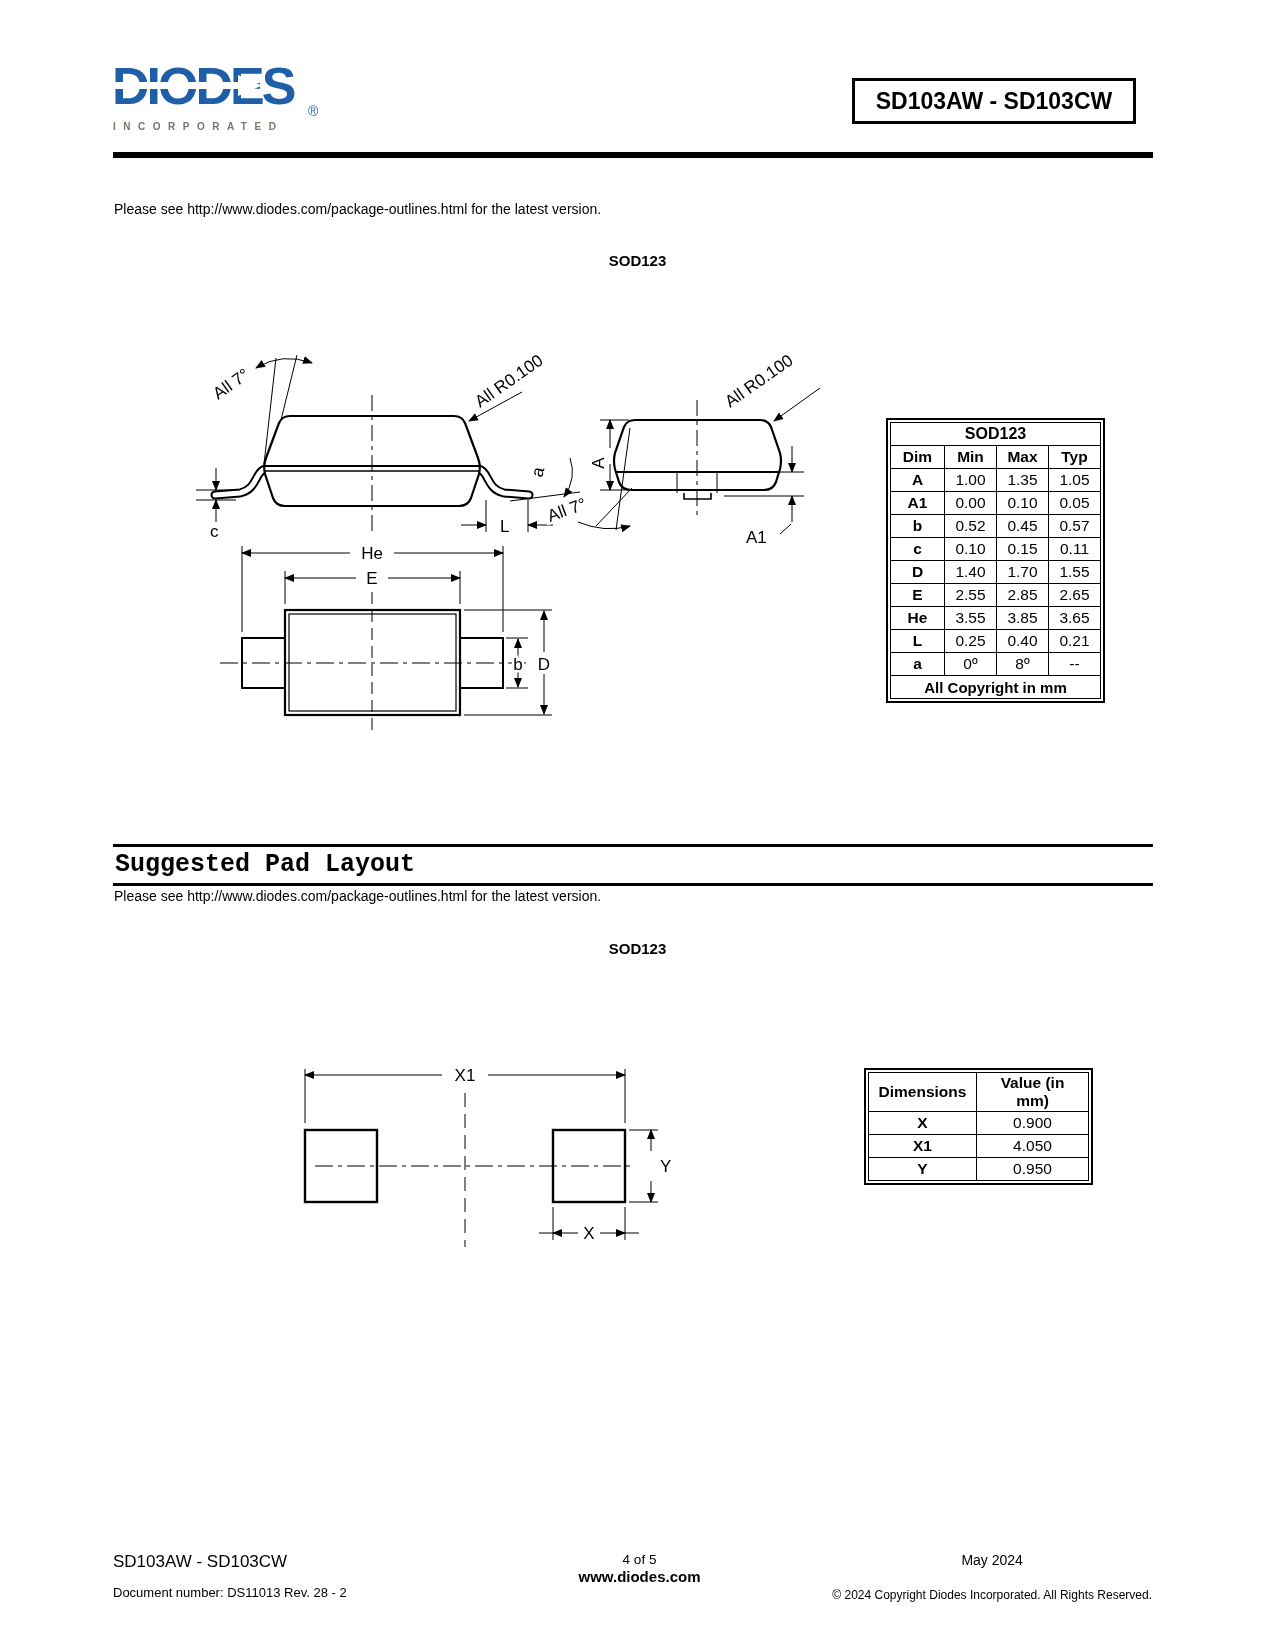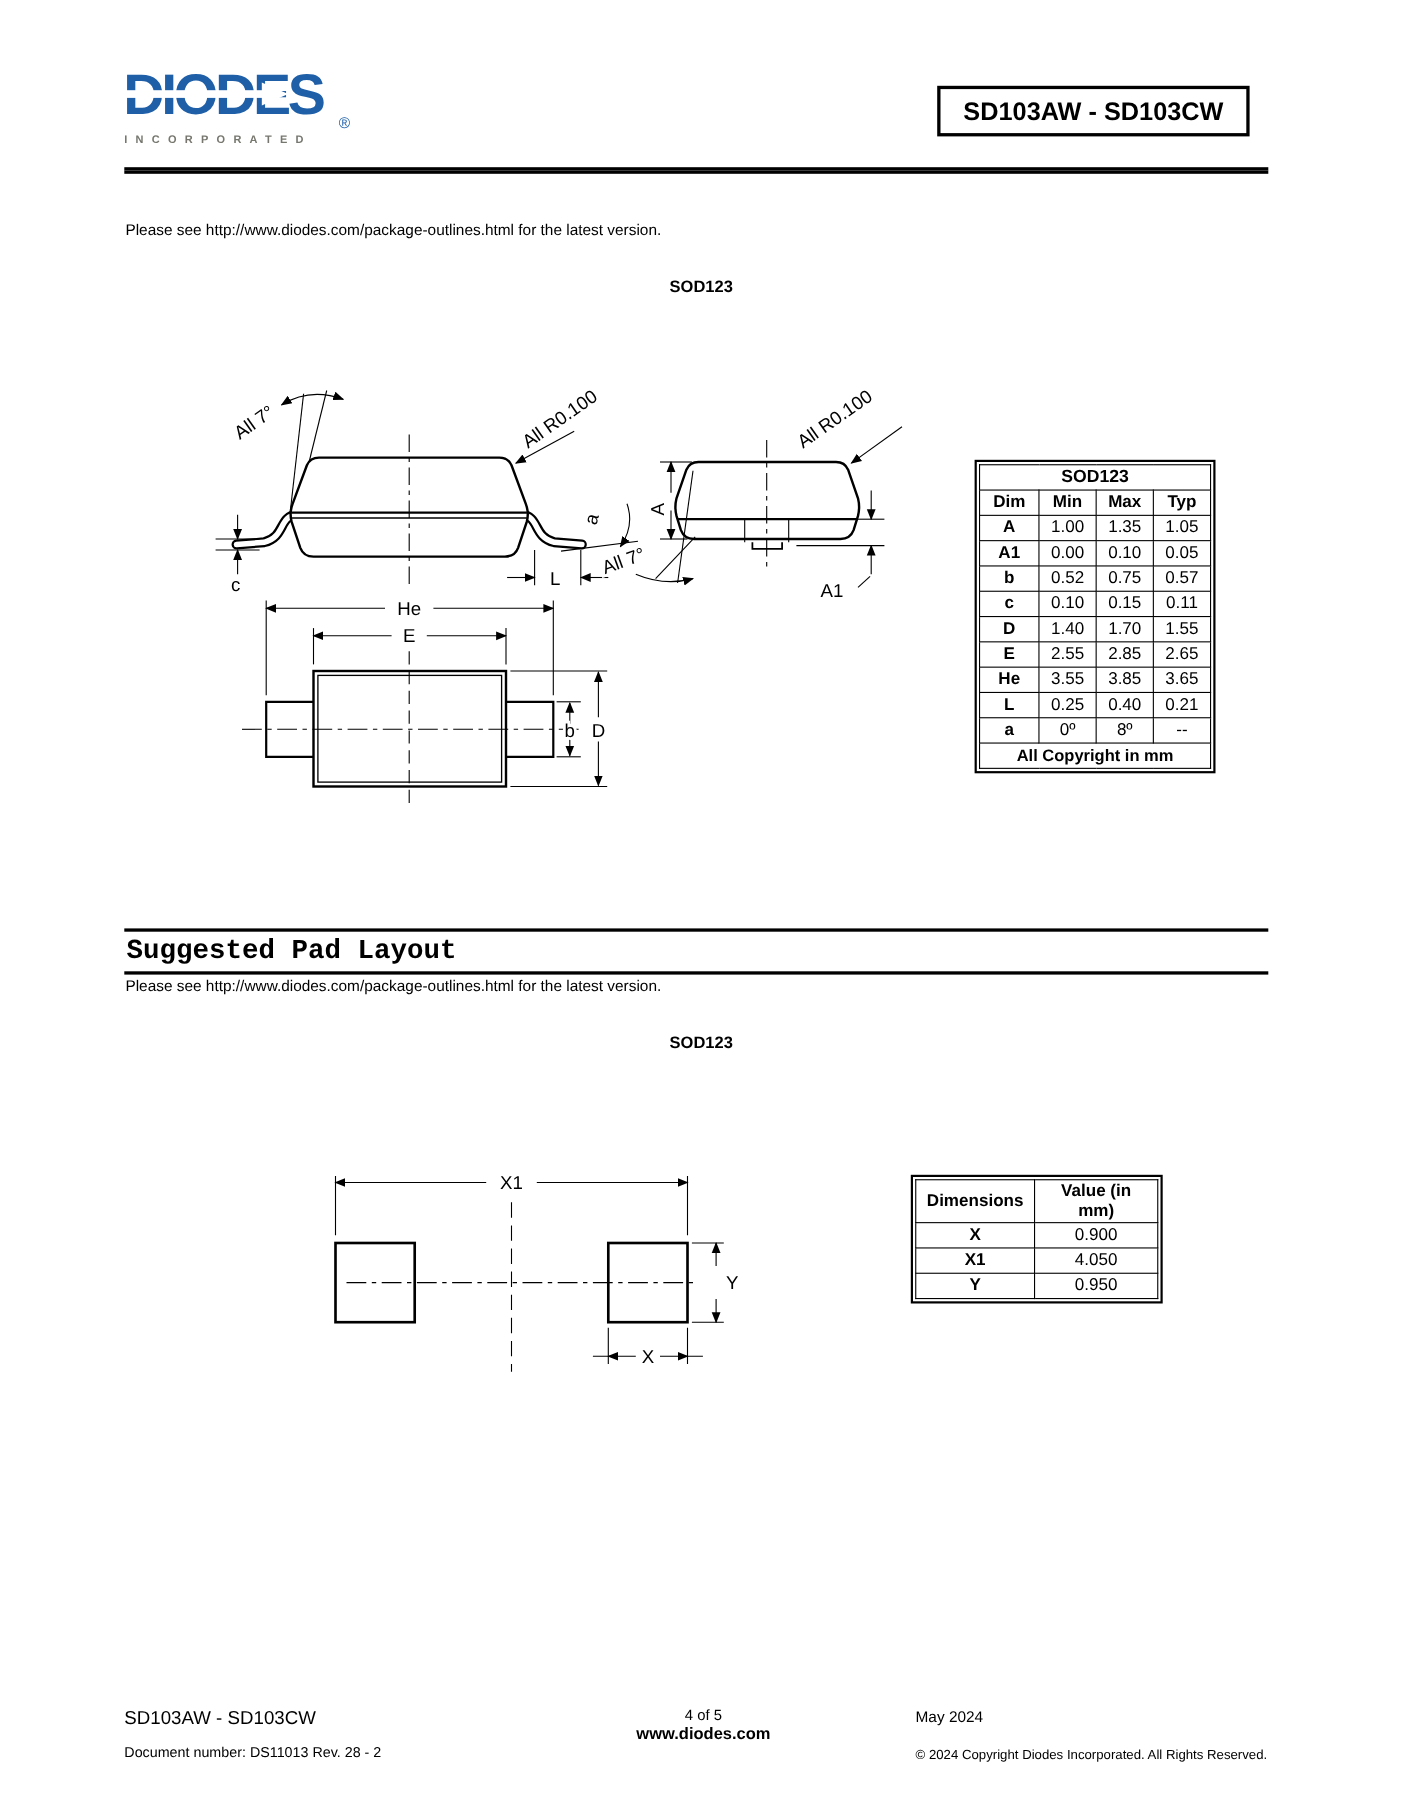--- a/index.html
+++ b/index.html
@@ -38,33 +38,33 @@
   .tbl-wrap { position:absolute; border:2px solid #000; padding:2px; background:#fff; }
   table { border-collapse:collapse; }
   td, th { border:1.6px solid #000; text-align:center; font-size:15.5px;
            padding:1px 6px; height:23px; }
   .dim-tbl-wrap { left:886px; top:418px; }
   .dim-tbl th { font-weight:bold; }
   .dim-tbl td.dimcol { font-weight:bold; width:54px; }
   .dim-tbl td.v { width:52px; font-weight:normal; }
   .dim-tbl .title-row th { font-size:16px; }
   .dim-tbl .foot-row td { font-weight:bold; font-size:15px; }
-  .pad-tbl-wrap { left:828px; top:1068px; }
+  .pad-tbl-wrap { left:864px; top:1068px; }
   .pad-tbl th { width:108px; }
   .pad-tbl th.val { width:112px; }
   .pad-tbl td.dimcol { font-weight:bold; }
 
   
   .footer-left { position:absolute; left:113px; top:1552px; }
   .footer-left .l1 { font-size:17px; }
   .footer-left .l2 { font-size:13px; margin-top:13px; }
   .footer-center { position:absolute; left:2px; width:1275px; top:1552px; text-align:center; }
   .footer-center .l1 { font-size:13.5px; }
   .footer-center .l2 { font-size:15px; font-weight:bold; margin-top:1px; }
-  .footer-right { position:absolute; right:123px; top:1552px; text-align:left; }
+  .footer-right { position:absolute; right:123px; top:1552px; text-align:center; }
   .footer-right .l1 { font-size:14px; }
   .footer-right .l2 { font-size:12px; margin-top:20px; }
 </style>
 </head>
 <body>
 
 <div class="page">
 
   <div class="logo">
     <svg width="225" height="78" viewBox="0 0 225 78">
@@ -210,21 +210,21 @@
           </tr>
       <tr>
             <td class="dimcol">A1</td>
             <td class="v">0.00</td>
             <td class="v">0.10</td>
             <td class="v">0.05</td>
           </tr>
       <tr>
             <td class="dimcol">b</td>
             <td class="v">0.52</td>
-            <td class="v">0.75</td>
+            <td class="v">0.45</td>
             <td class="v">0.57</td>
           </tr>
       <tr>
             <td class="dimcol">c</td>
             <td class="v">0.10</td>
             <td class="v">0.15</td>
             <td class="v">0.11</td>
           </tr>
       <tr>
             <td class="dimcol">D</td>

